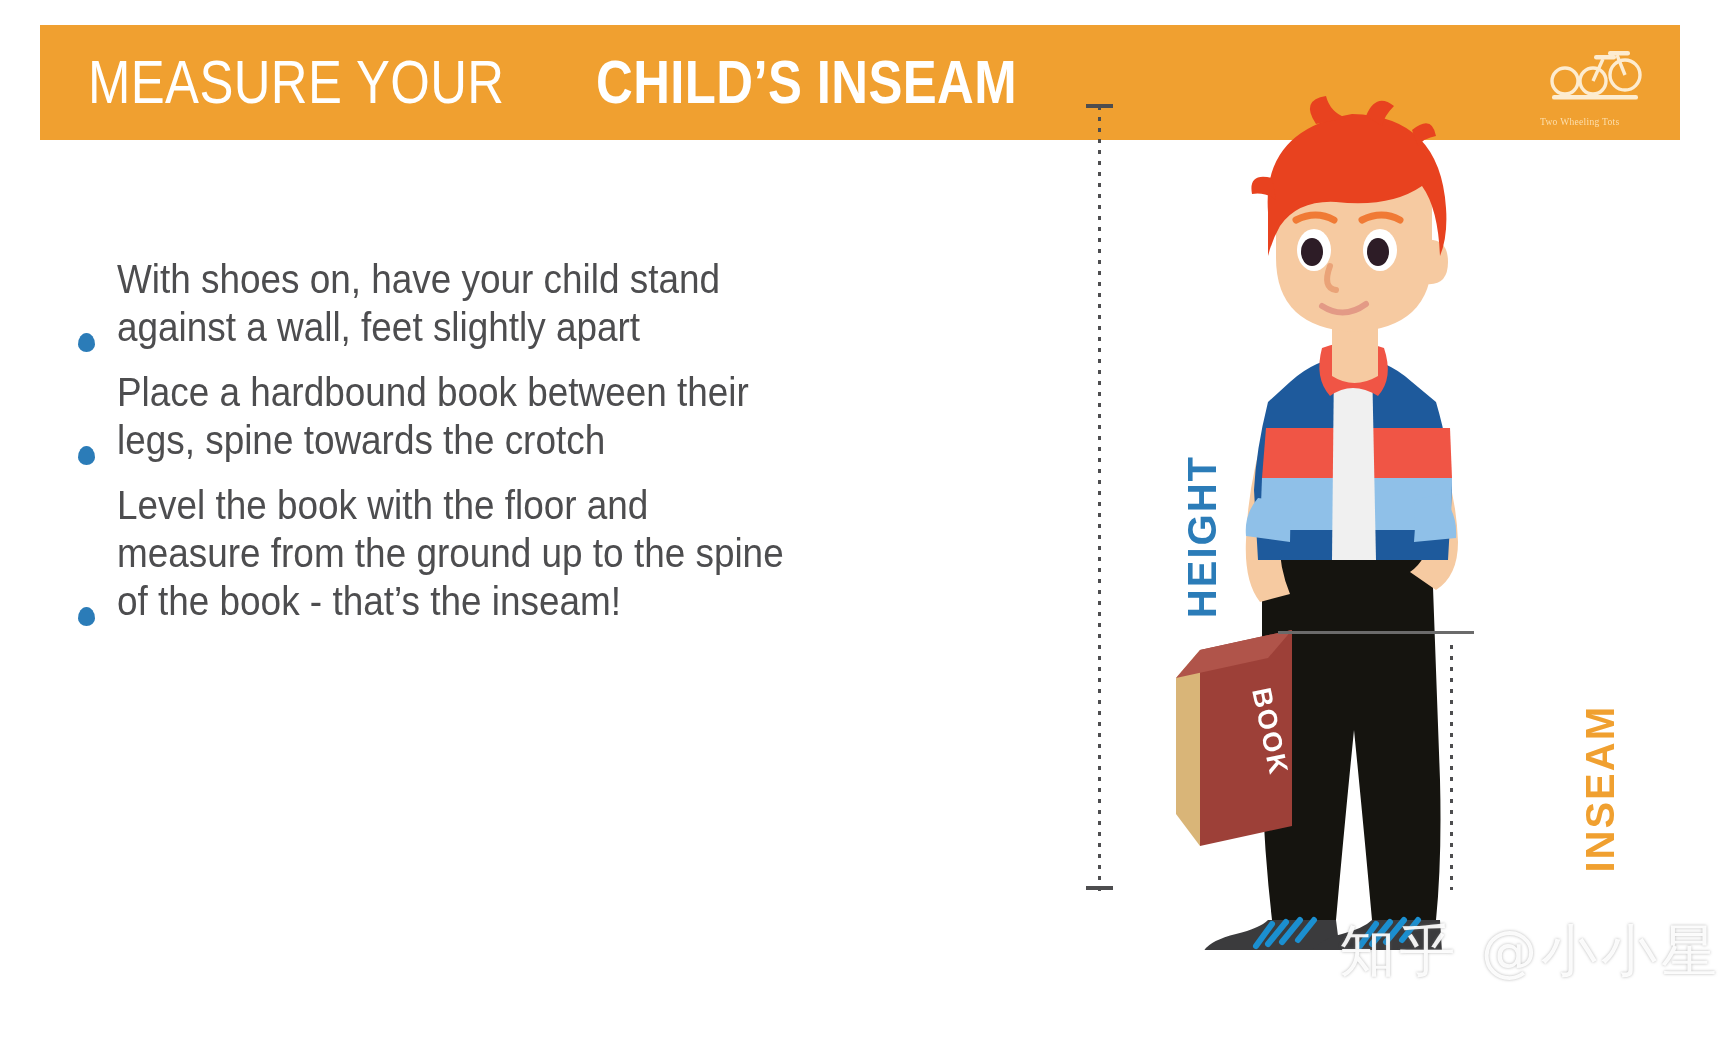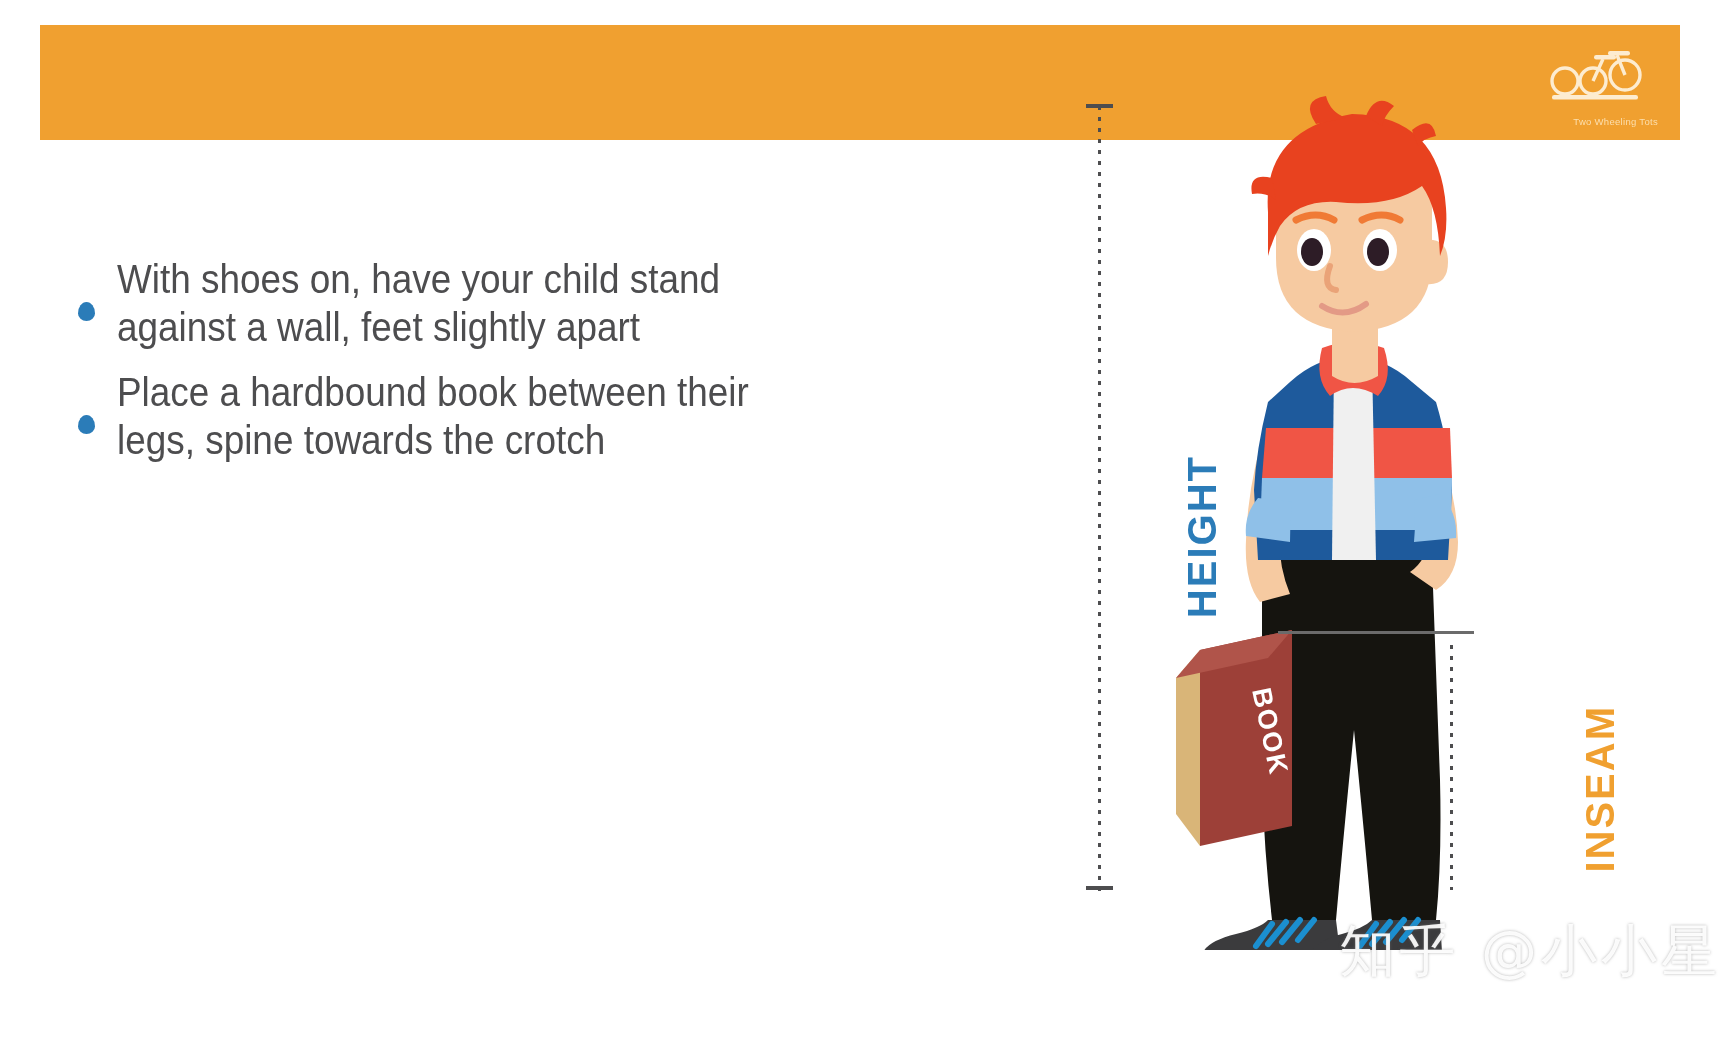--- a/index.html
+++ b/index.html
@@ -29,32 +29,32 @@
   }
   .header-title .thin{font-weight:400;display:inline-block;transform:scaleX(0.82);transform-origin:left center;}
   .header-title .bold{font-weight:700;display:inline-block;transform:scaleX(0.82);transform-origin:left center;}
 
   
   .logo{
     position:absolute;right:22px;top:18px;width:118px;height:86px;
   }
   .logo-mark{position:absolute;left:6px;top:2px;width:106px;height:58px;}
   .logo-text{
-    position:absolute;left:0;bottom:2px;width:118px;text-align:right;
+    position:absolute;left:0;bottom:2px;width:118px;text-align:left;
     color:#fcdfae;font-size:9.5px;letter-spacing:0.3px;
-    font-family:Liberation Sans, sans-serif;
+    font-family:Liberation Serif, serif;
     white-space:nowrap;
   }
 
   
   .bullets{
     position:absolute;left:78px;top:255px;width:930px;
   }
   .bullet-row{
-    display:flex;align-items:center;
+    display:flex;align-items:flex-end;
     margin-bottom:16px;
   }
   .bullet-dot{
     flex:0 0 auto;width:17px;height:19px;margin-top:17px;margin-right:22px;
     background:#2b7cb8;
     border-radius:50% 50% 50% 50%/60% 60% 40% 40%;
     transform:rotate(0deg);
   }
   .bullet-text{
     flex:1 1 auto;
@@ -114,20 +114,23 @@
     text-shadow:0 0 3px rgba(120,120,120,0.55);
     font-family:"DejaVu Sans",sans-serif;
   }
 </style>
 </head>
 <body>
 
 <div class="stage">
 
   <div class="header-band">
+    <div class="header-title">
+      <span class="thin">MEASURE YOUR </span><span class="bold">CHILD’S INSEAM</span>
+    </div>
 
     <div class="logo">
       <svg class="logo-mark" viewBox="0 0 106 58">
         <g fill="none" stroke="#fdecd0" stroke-width="3.4">
           <circle cx="19" cy="36" r="13"></circle>
           <circle cx="47" cy="36" r="13"></circle>
           <circle cx="79" cy="30" r="15"></circle>
           <path d="M47 36 L57 14 M79 30 L71 10"></path>
         </g>
         <rect x="48" y="10" width="22" height="4.5" rx="2.2" fill="#fdecd0"></rect>
@@ -141,20 +144,26 @@
   <div class="bullets">
     <div class="bullet-row">
       <div class="bullet-dot"></div>
       <div class="bullet-text">With shoes on, have your child stand
 against a wall, feet slightly apart</div>
     </div>
     <div class="bullet-row">
       <div class="bullet-dot"></div>
       <div class="bullet-text">Place a hardbound book between their
 legs, spine towards the crotch</div>
+    </div>
+    <div class="bullet-row">
+      <div class="bullet-dot"></div>
+      <div class="bullet-text">Level the book with the floor and
+measure from the ground up to the spine
+of the book - that’s the inseam!</div>
     </div>
   </div>
 
   <div class="height-cap top"></div>
   <div class="height-line"></div>
   <div class="height-cap bot"></div>
   <div class="height-label">HEIGHT</div>
 
   <svg class="boy" viewBox="0 0 420 860">
 

